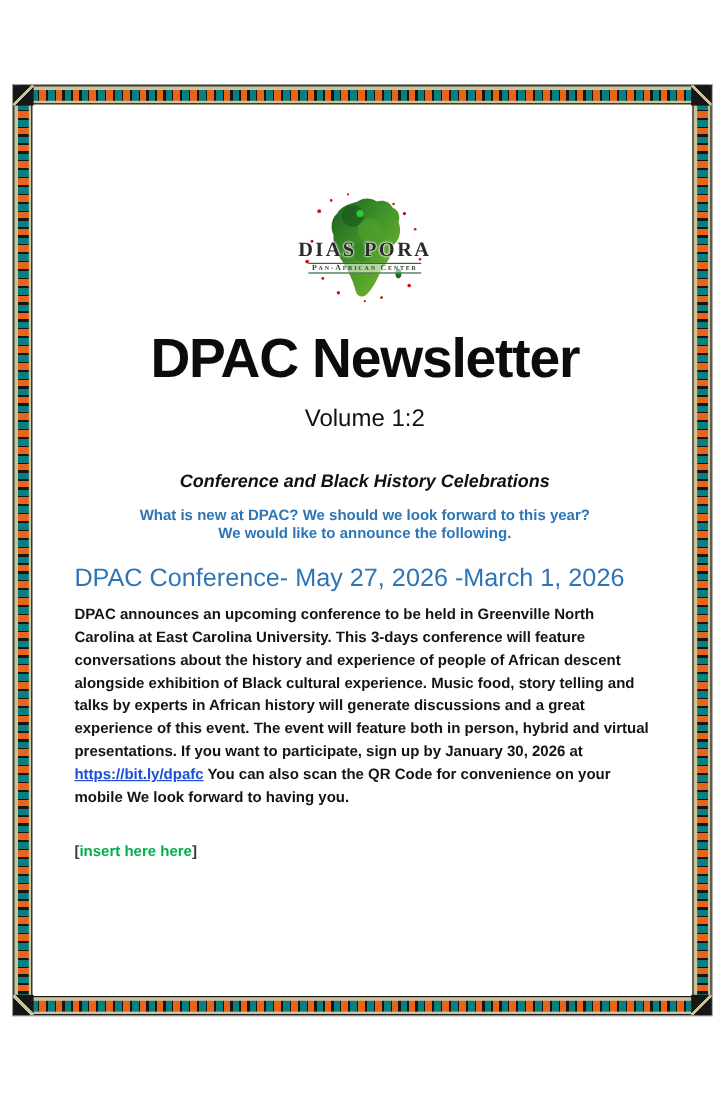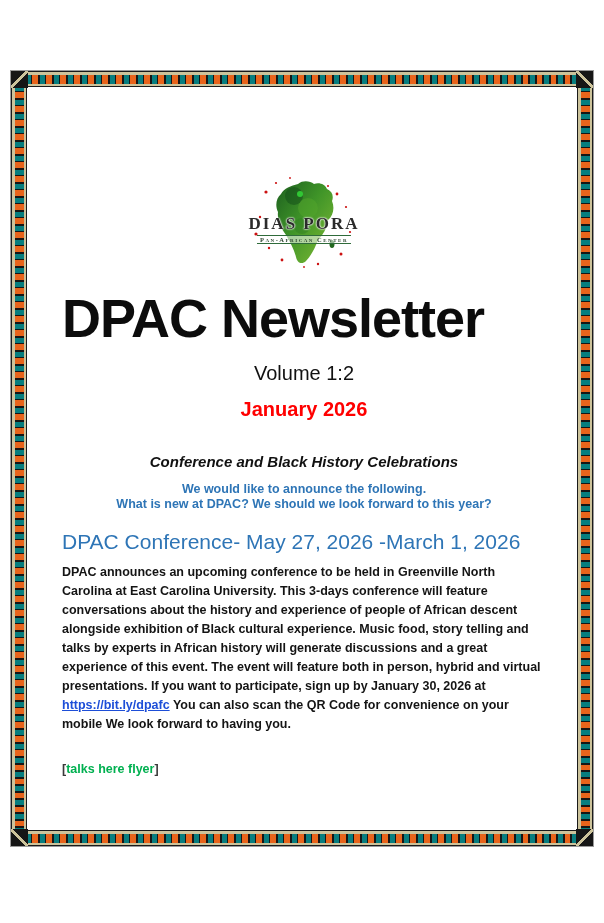--- a/index.html
+++ b/index.html
@@ -24,39 +24,39 @@
     background-size:9px 100%; background-position:center;
   }
   .edge.left { left:0; } .edge.right { right:0; }
   .corner { position:absolute; width:17px; height:17px; background:#161616; z-index:2; }
   .corner.tl { left:0; top:0;  background:linear-gradient(135deg,#161616 44%,#CCC39B 44% 54%,#161616 54%); }
   .corner.tr { right:0; top:0; background:linear-gradient(225deg,#161616 44%,#CCC39B 44% 54%,#161616 54%); }
   .corner.br { right:0; bottom:0; background:linear-gradient(315deg,#161616 44%,#CCC39B 44% 54%,#161616 54%); }
   .corner.bl { left:0; bottom:0;  background:linear-gradient(45deg,#161616 44%,#CCC39B 44% 54%,#161616 54%); }
 
   
-  .content { position:absolute; left:62px; top:84px; width:484px; }
+  .content { position:absolute; left:62px; top:68px; width:484px; }
 
   .logo { position:relative; width:124px; height:96px; margin:90px auto 0; }
   .logo svg { position:absolute; left:0; top:0; }
   .logo-wordmark {
     position:absolute; left:0; right:0; top:40px; text-align:center;
     font-family:"Liberation Serif", serif; font-weight:700; font-size:17px;
     letter-spacing:2px; color:#2b2b2b; white-space:nowrap;
     text-shadow:0 0 2px #fff, 0 0 2px #fff, 0 0 1px #fff;
   }
   .logo-subtitle {
     position:absolute; left:50%; transform:translateX(-50%); top:61px;
     font-family:"Liberation Serif", serif; font-variant:small-caps; font-weight:700;
     font-size:6.5px; letter-spacing:1.5px; color:#2e4631; white-space:nowrap;
     border-top:1px solid #2f6b3a; border-bottom:1px solid #2f6b3a; padding:0 3px;
     background:rgba(255,255,255,.55);
   }
 
-  .title { margin-top:17px; text-align:left; font-size:54px; font-weight:700; color:#0c0c0c; letter-spacing:-1px; }
+  .title { margin-top:17px; text-align:center; font-size:46px; font-weight:700; color:#0c0c0c; letter-spacing:-1px; }
   .volume { margin-top:13px; text-align:center; font-size:20px; font-weight:400; color:#111; }
   .issue-date { margin-top:13px; text-align:center; font-size:20px; font-weight:700; color:#FF0000; }
   .tagline { margin-top:32px; text-align:center; font-size:15px; font-weight:700; font-style:italic; color:#111; }
   .intro { margin-top:12px; text-align:center; font-size:12.5px; font-weight:700; color:#2E75B6; line-height:15px; }
 
   .article-heading { margin-top:17px; font-size:21px; font-weight:400; color:#2E75B6; line-height:1.2; text-align:left; }
   .article-body { margin-top:9px; font-size:12.5px; font-weight:700; color:#141414; line-height:19px; text-align:left; }
   .article-body a { color:#1d4ed8; text-decoration:underline; }
 
   .flyer { margin-top:28px; font-size:12.5px; font-weight:700; text-align:left; }
@@ -114,28 +114,27 @@
           <circle cx="48" cy="4" r="0.9"></circle>
             <circle cx="62" cy="93" r="0.9"></circle>
         </g>
       </svg>
       <div class="logo-wordmark">DIAS PORA</div>
       <div class="logo-subtitle">Pan-African Center</div>
     </div>
 
     <div class="title">DPAC Newsletter</div>
     <div class="volume">Volume 1:2</div>
-    <div class="issue-date">January 2026</div>
     <div class="tagline">Conference and Black History Celebrations</div>
 
     <div class="intro">
+      <div>What is new at DPAC? We should we look forward to this year?</div>
       <div>We would like to announce the following.</div>
-      <div>What is new at DPAC? We should we look forward to this year?</div>
     </div>
 
     <h1 class="article-heading">DPAC Conference- May 27, 2026 -March 1, 2026</h1>
 
     <p class="article-body"><span>DPAC announces an upcoming conference to be held in Greenville North Carolina at East Carolina University. This 3-days conference will feature conversations about the history and experience of people of African descent alongside exhibition of Black cultural experience. Music food, story telling and talks by experts in African history will generate discussions and a great experience of this event. The event will feature both in person, hybrid and virtual presentations. If you want to participate, sign up by January 30, 2026 at </span><a href="#" title="https://bit.ly/dpafc">https://bit.ly/dpafc</a><span> You can also scan the QR Code for convenience on your mobile We look forward to having you.</span></p>
 
-    <div class="flyer"><span class="bracket">[</span><span class="flyer-label">talks here flyer</span><span class="bracket">]</span></div>
+    <div class="flyer"><span class="bracket">[</span><span class="flyer-label">insert here here</span><span class="bracket">]</span></div>
 
   </div>
 </div>
 
 </body></html>

